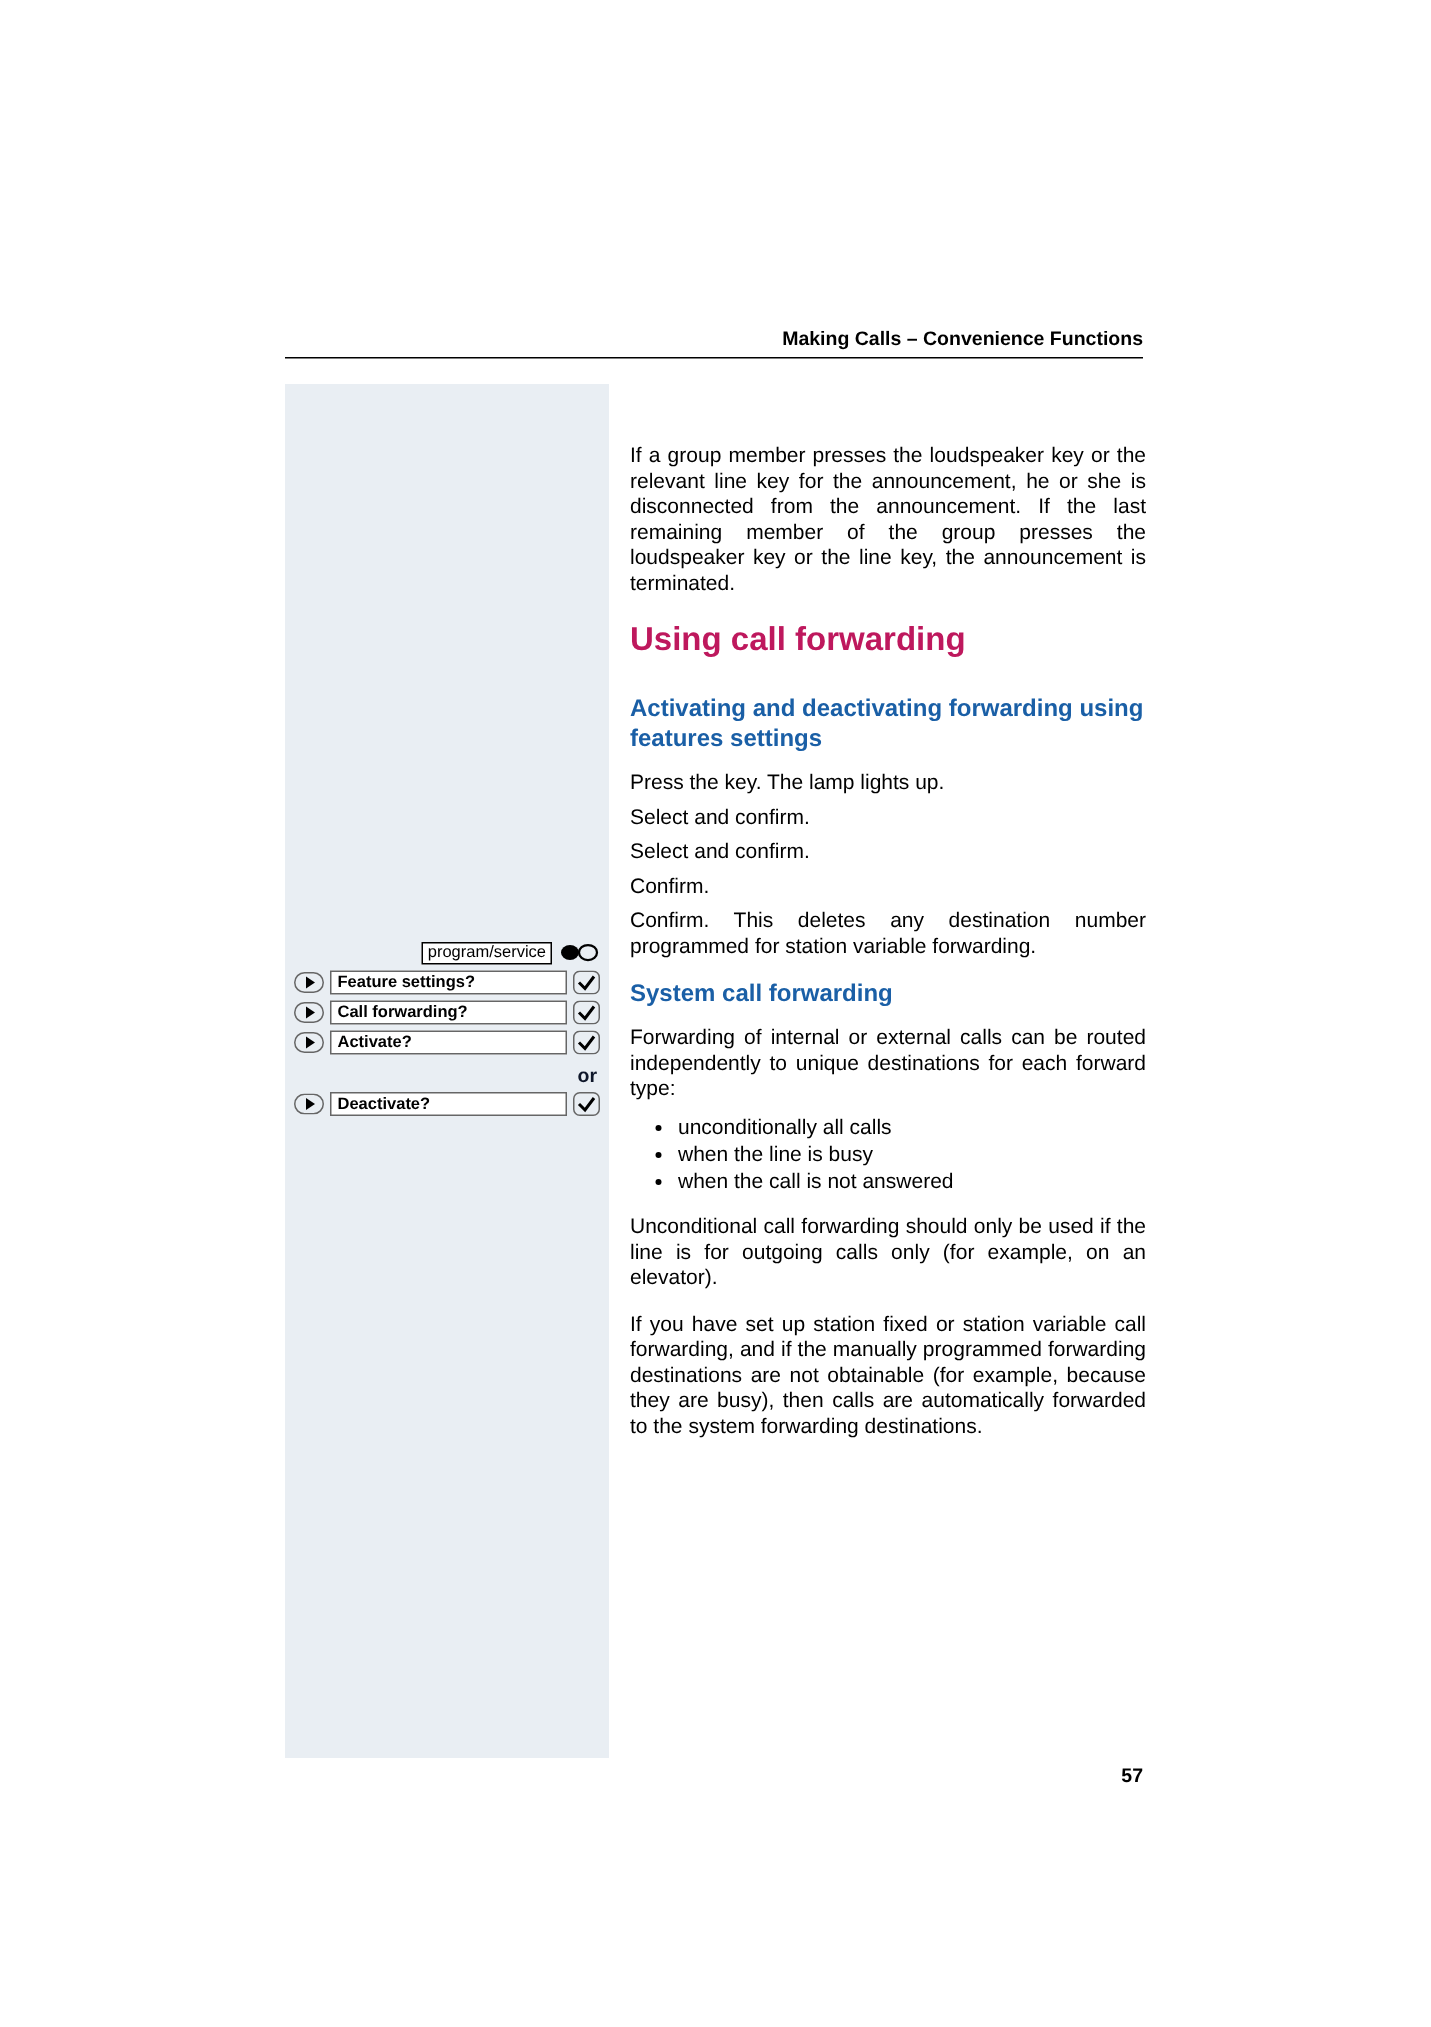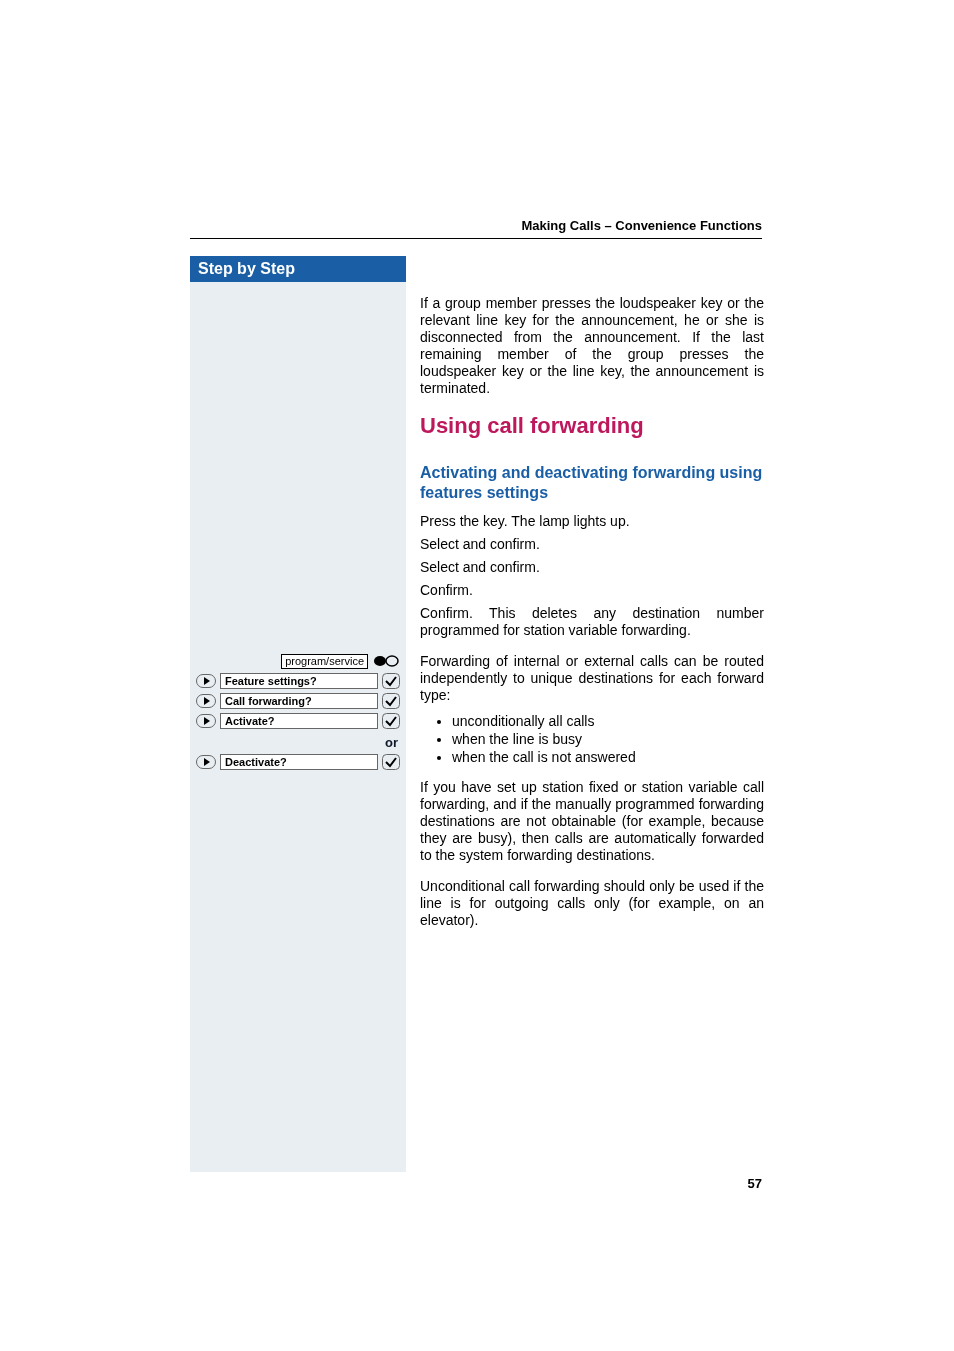--- a/index.html
+++ b/index.html
@@ -153,21 +153,20 @@
 </style>
 </head>
 <body>
 
 <div class="page">
 
   <div class="running-header">Making Calls – Convenience Functions</div>
   <div class="header-rule"></div>
 
   <div class="sidebar-panel">
-    <div class="sidebar-header">Step by Step</div>
     <div class="sidebar-content">
 
       <div class="step-row top-623">
         <span class="prog-label">program/service</span>
         <span class="prog-icon">
           <svg width="28" height="14" viewBox="0 0 28 14">
             <ellipse cx="8" cy="7" rx="6" ry="5" fill="#000"></ellipse>
             <ellipse cx="20" cy="7" rx="6" ry="5" fill="none" stroke="#000" stroke-width="1.5"></ellipse>
           </svg>
         </span>
@@ -252,28 +251,29 @@
     <h2 class="h2">Activating and deactivating forwarding using features settings</h2>
 
 
     <p class="short-line tight-top">Press the key. The lamp lights up.</p>
     <p class="short-line">Select and confirm.</p>
     <p class="short-line">Select and confirm.</p>
     <p class="short-line" style="">Confirm.</p>
 
     <p class="para">Confirm. This deletes any destination number programmed for station variable forwarding.</p>
 
+    <h2 class="h2">System call forwarding</h2>
 
     <p class="para" style="margin-bottom:8px">Forwarding of internal or external calls can be routed independently to unique destinations for each forward type:</p>
 
     <ul class="bullets">
       <li>unconditionally all calls</li>
       <li>when the line is busy</li>
       <li>when the call is not answered</li>
     </ul>
 
+    <p class="para">Unconditional call forwarding should only be used if the line is for outgoing calls only (for example, on an elevator).</p>
+
     <p class="para">If you have set up station fixed or station variable call forwarding, and if the manually programmed forwarding destinations are not obtainable (for example, because they are busy), then calls are automatically forwarded to the system forwarding destinations.</p>
-
-    <p class="para">Unconditional call forwarding should only be used if the line is for outgoing calls only (for example, on an elevator).</p>
   </div>
 
   <div class="page-number">57</div>
 </div>
 
 </body></html>

